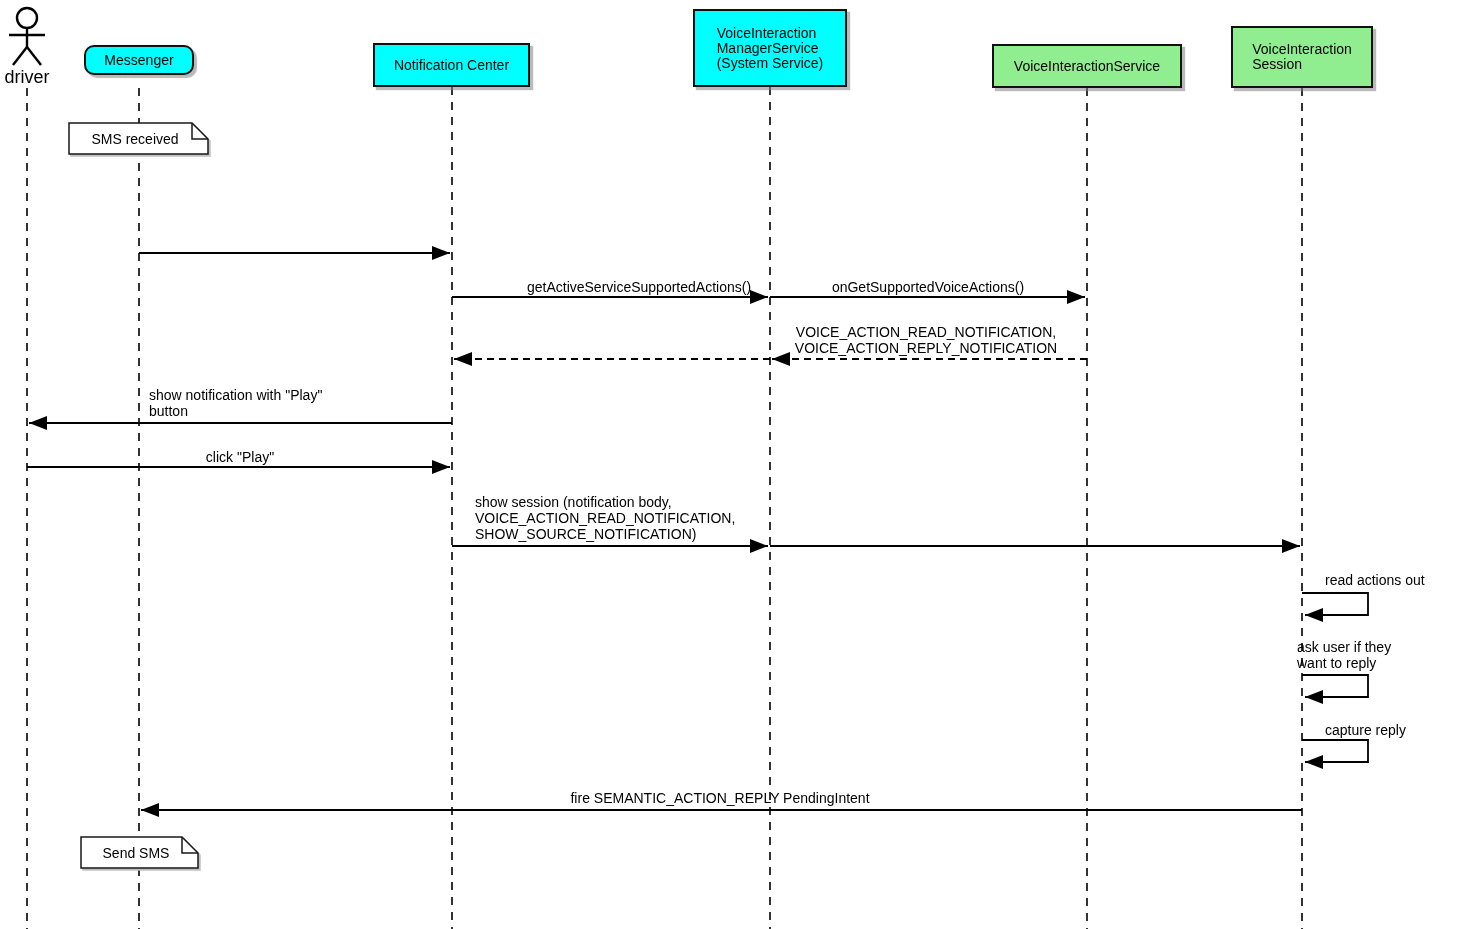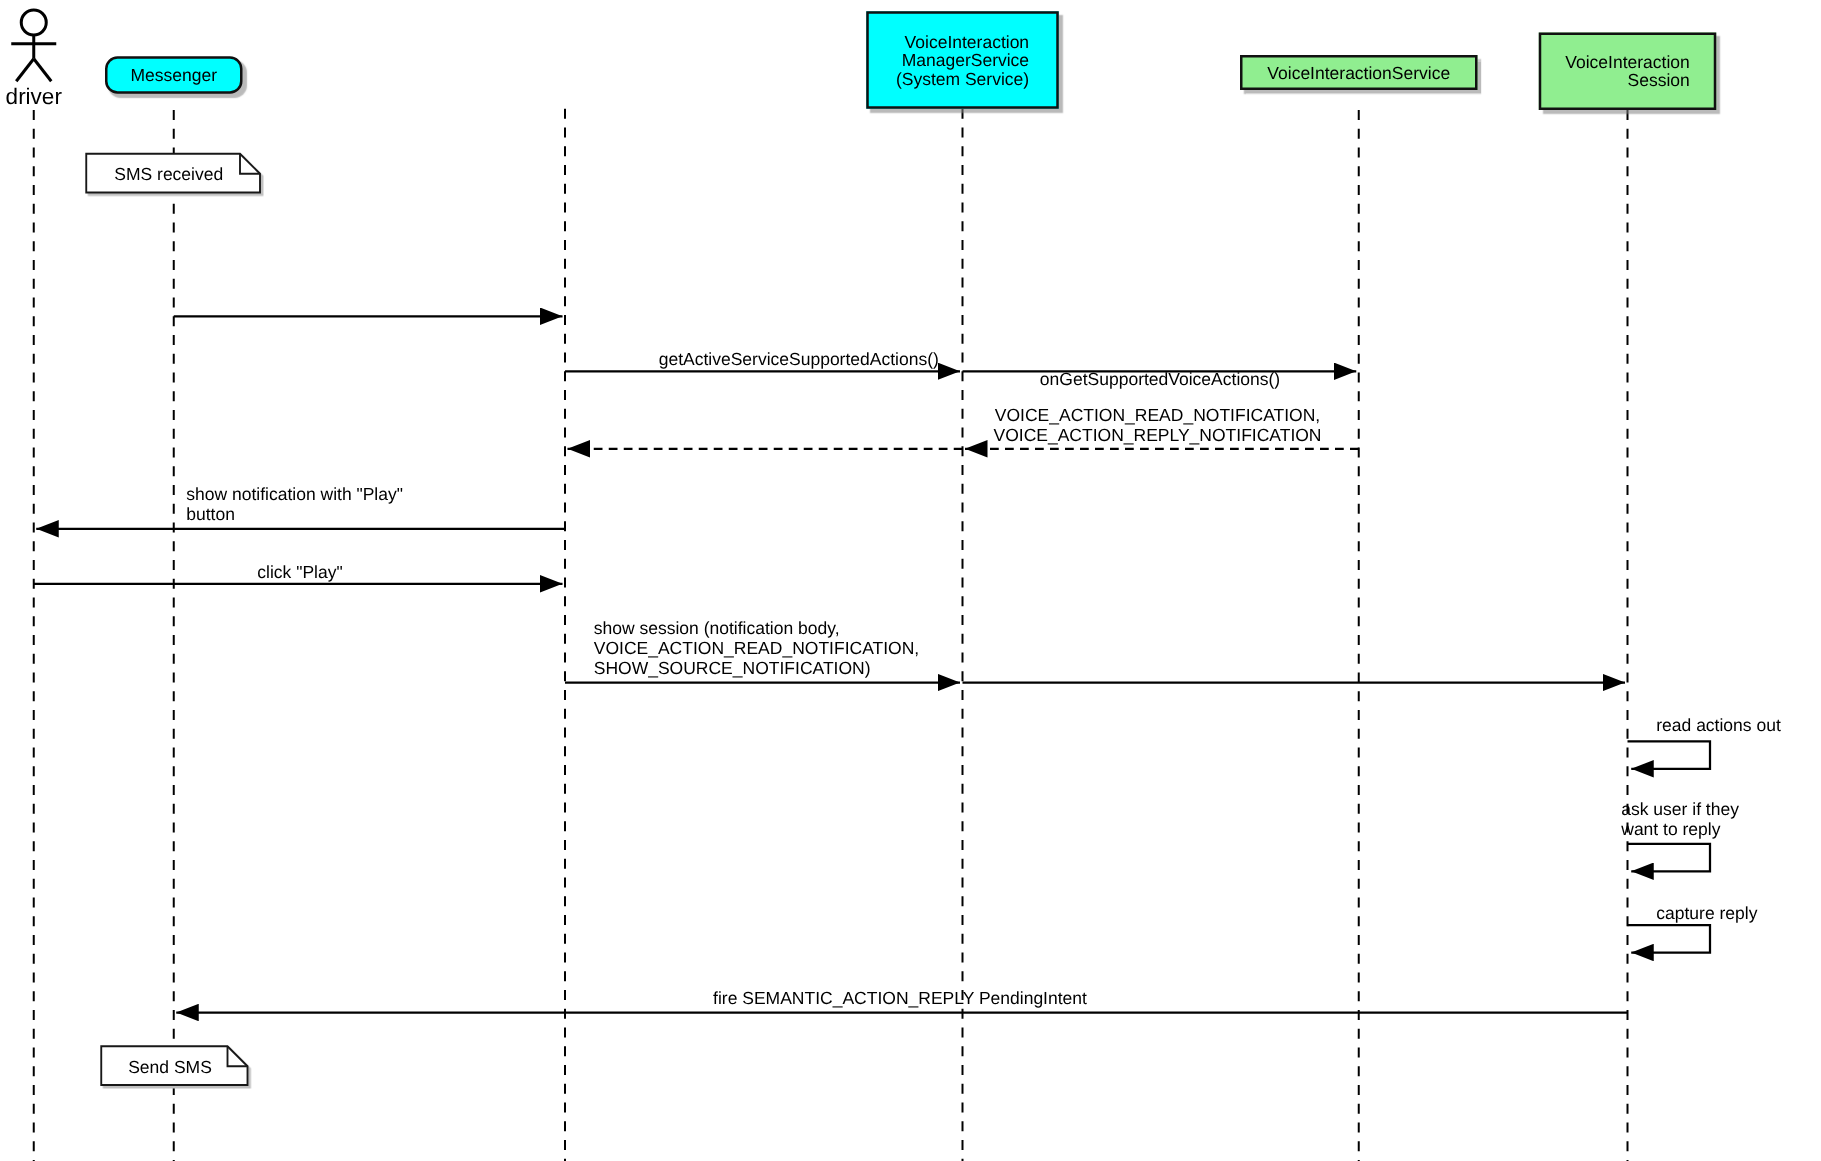--- a/index.html
+++ b/index.html
@@ -8,21 +8,21 @@
     width:1457px;height:929px;
     background:#ffffff;
     font-family:"Liberation Sans", sans-serif;
     color:#000;
     overflow:hidden;
   }
   #wires{position:absolute;left:0;top:0;}
   .participant{
     position:absolute;
     display:flex;align-items:center;justify-content:center;
-    text-align:right;
+    text-align:left;
     border:2px solid #111;
     box-shadow:3px 3px 1px rgba(130,130,130,.55);
     font-size:14px;line-height:15px;
     white-space:pre-line;
     box-sizing:border-box;
   }
   .cyan{background:#00ffff;}
   .green{background:#90ee90;}
   .msg{
     position:absolute;
@@ -96,39 +96,40 @@
     <g fill="#ffffff" stroke="#181818" stroke-width="1.5" style="filter:drop-shadow(2px 2px 0px #c0c0c0)">
       <path d="M69,123 h123 l16,16 v15 h-139 z"></path>
       <path fill="none" d="M192,123 v16 h16"></path>
       <path d="M81,837 h101 l16,16 v15 h-117 z"></path>
       <path fill="none" d="M182,837 v16 h16"></path>
     </g>
   </svg>
 
   <div class="participant cyan" style="left:84px;top:45px;width:110px;height:30px;border-radius:10px;">Messenger</div>
 
+  <div class="participant cyan" style="left:373px;top:43px;width:157px;height:44px;">Notification Center</div>
 
   <div class="participant cyan" style="left:693px;top:9px;width:154px;height:78px;">VoiceInteraction
 ManagerService
 (System Service)</div>
 
-  <div class="participant green" style="left:992px;top:44px;width:190px;height:28px;">VoiceInteractionService</div>
+  <div class="participant green" style="left:992px;top:44px;width:190px;height:44px;">VoiceInteractionService</div>
 
   <div class="participant green" style="left:1231px;top:26px;width:142px;height:62px;">VoiceInteraction
 Session</div>
 
   <div class="actor-label" style="left:27px;top:67px;">driver</div>
 
   <div class="note-text" style="left:69px;top:123px;width:132px;height:31px;">SMS received</div>
   <div class="note-text" style="left:81px;top:837px;width:110px;height:31px;">Send SMS</div>
 
 
   <div class="msg center" style="left:611px;top:279px;margin-left:28px;">getActiveServiceSupportedActions()</div>
 
-  <div class="msg center" style="left:928px;top:279px;margin-top:16px;">onGetSupportedVoiceActions()</div>
+  <div class="msg center" style="left:928px;top:279px;">onGetSupportedVoiceActions()</div>
 
   <div class="msg center" style="left:926px;top:324px;">VOICE_ACTION_READ_NOTIFICATION,
 VOICE_ACTION_REPLY_NOTIFICATION</div>
 
   <div class="msg" style="left:149px;top:387px;">show notification with "Play"
 button</div>
 
   <div class="msg center" style="left:240px;top:449px;">click "Play"</div>
 
   <div class="msg" style="left:475px;top:494px;">show session (notification body,

